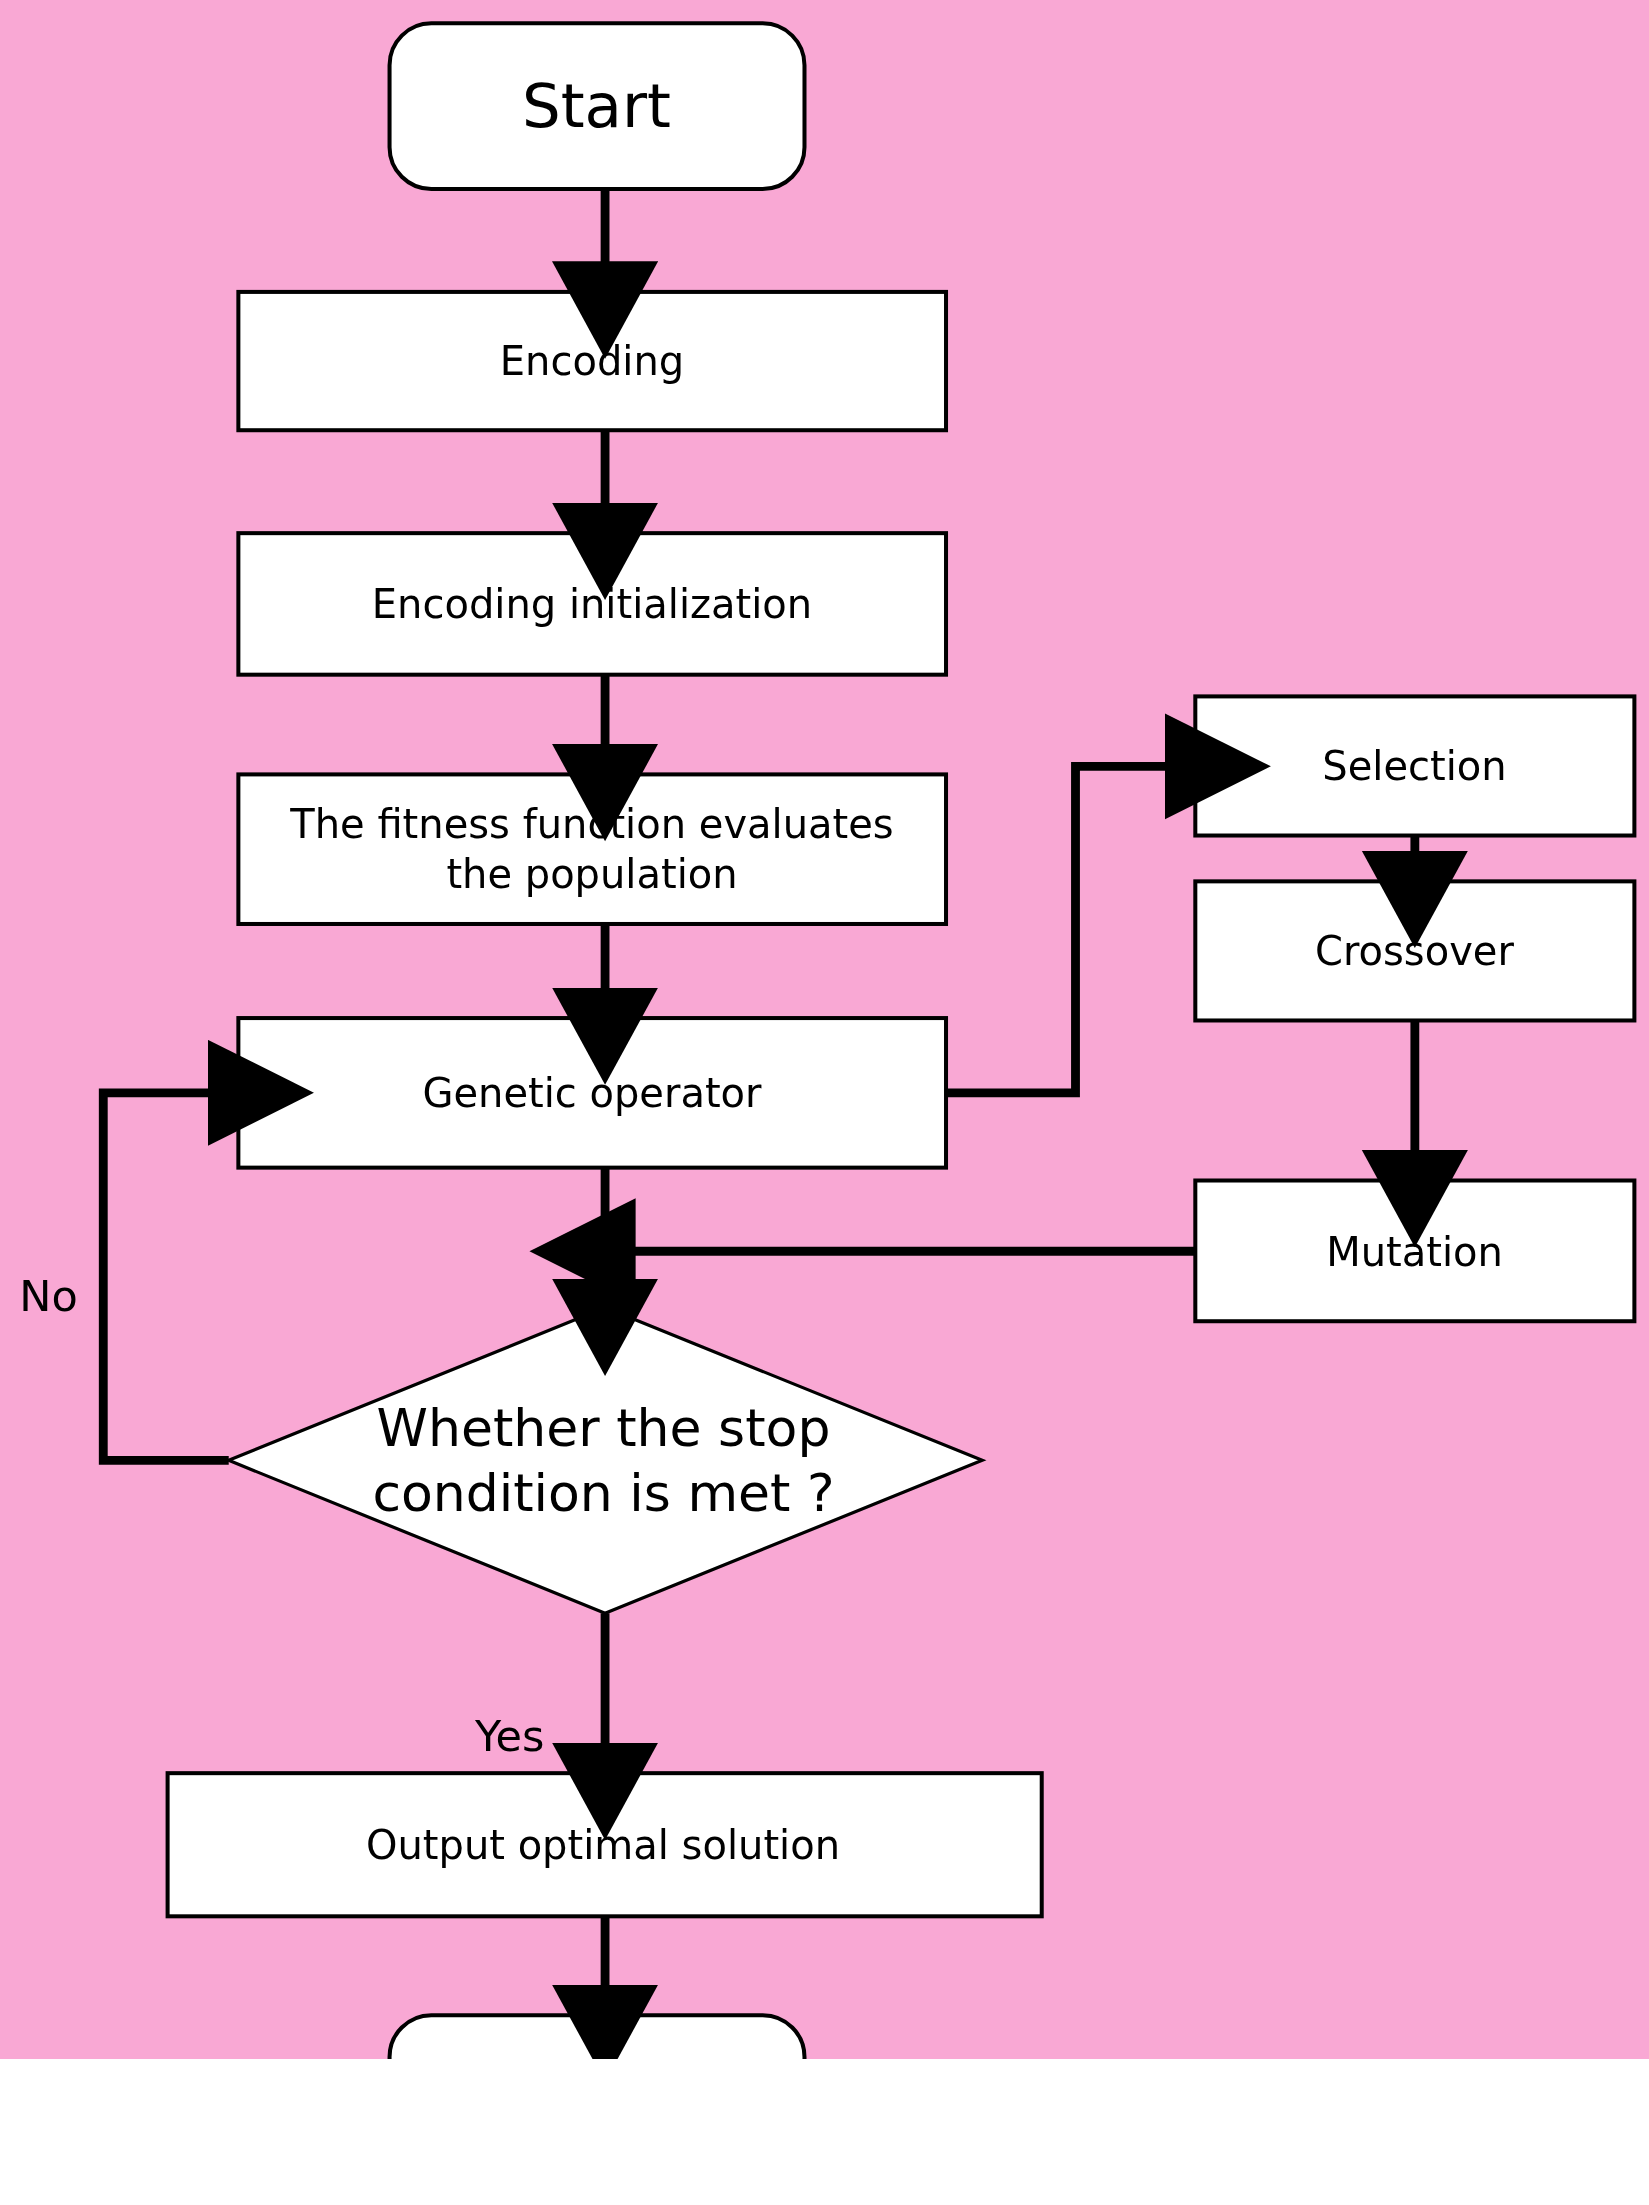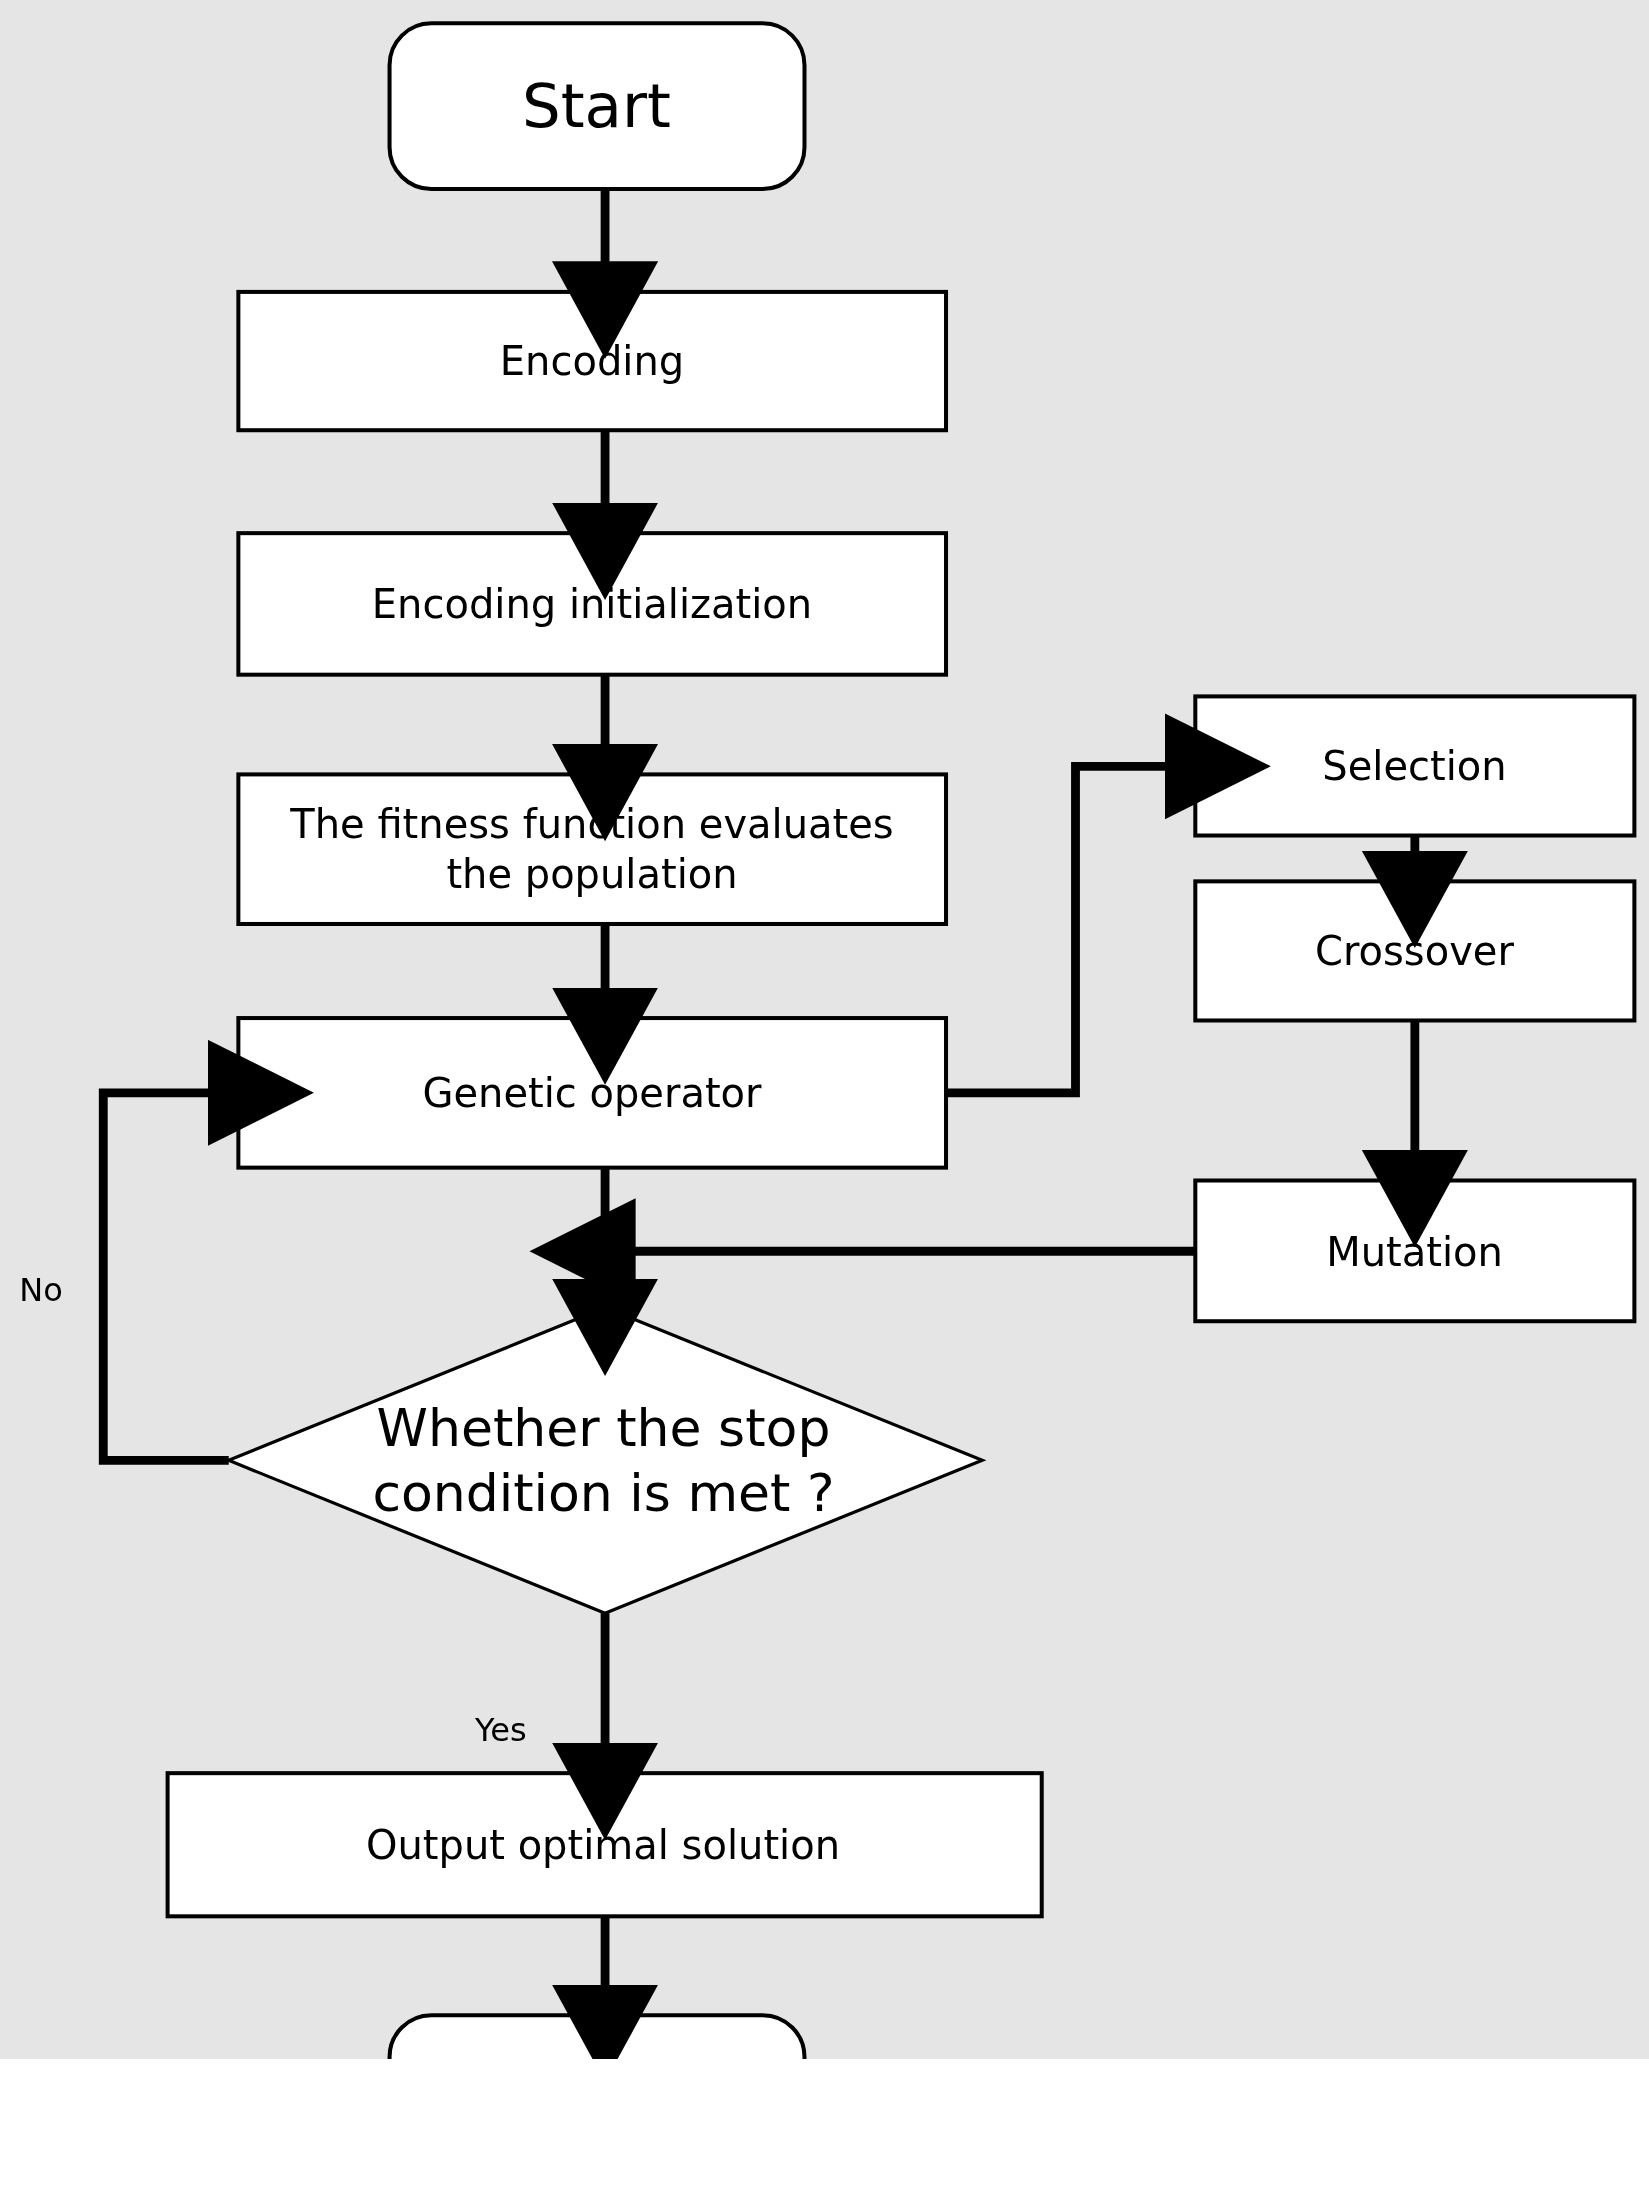--- a/index.html
+++ b/index.html
@@ -1,17 +1,17 @@
 <!DOCTYPE html>
 <html style="font-size:13px"><head>
 <meta charset="utf-8">
 <style>
   html,body{margin:0;padding:0;background:#ffffff;}
   body{font-family:"DejaVu Sans",sans-serif;}
-  #stage{position:relative;width:1650px;height:2059px;background:#e5e5e5;overflow:hidden;}
+  #stage{position:relative;width:1650px;height:2059px;background:#f9a8d4;overflow:hidden;}
   #stage svg{position:absolute;left:0;top:0;width:1650px;height:2205px;}
   .node-label{
     position:absolute;
     display:flex;
     align-items:center;
     justify-content:center;
     text-align:center;
     color:#000000;
     font-family:"DejaVu Sans",sans-serif;
     line-height:1.25;
@@ -19,21 +19,21 @@
     white-space:pre-line;
   }
   .terminal-label{font-size:61px;}
   .process-label{font-size:40px;}
   .right-label{font-size:40px;}
   .decision-label{font-size:52px;}
   .edge-label{
     position:absolute;
     color:#000000;
     font-family:"DejaVu Sans",sans-serif;
-    font-size:32px;
+    font-size:43px;
   }
   .hit{position:absolute;background:transparent;}
 </style>
 </head>
 <body>
 
 <div id="stage">
 
   <svg viewBox="0 0 2051 2742" xmlns="http://www.w3.org/2000/svg">
     <defs>

